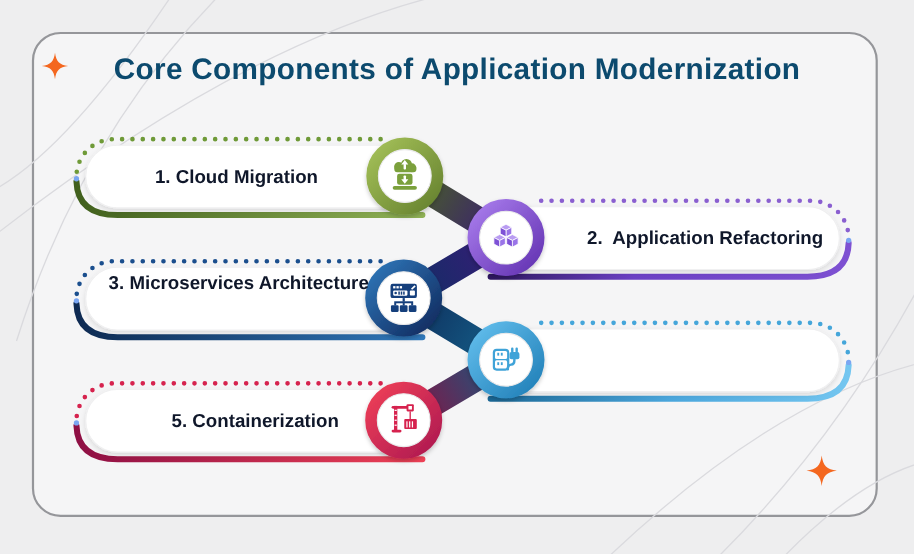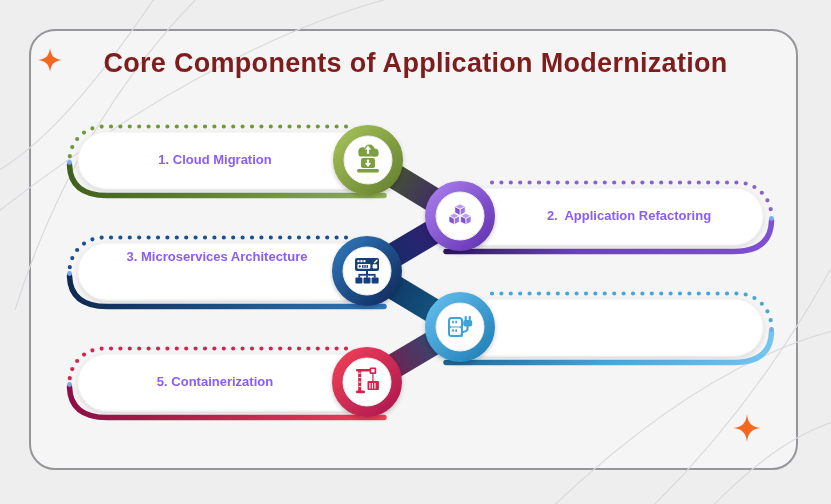--- a/index.html
+++ b/index.html
@@ -2,29 +2,29 @@
 <html><head>
 <meta charset="utf-8">
 <style>
   html,body{margin:0;padding:0;background:#eeeeef;}
   .stage{position:relative;width:831px;height:504px;background:#eeeeef;overflow:hidden;
          font-family:"Liberation Sans",sans-serif;}
   .card{position:absolute;left:29px;top:29px;width:769px;height:441px;background:#f5f5f6;
         border:2px solid #95969a;border-radius:26px;box-sizing:border-box;}
   .diagram-svg{position:absolute;left:0;top:0;width:831px;height:504px;}
   .title{position:absolute;left:30px;top:48px;width:771px;text-align:center;
-         font-size:27px;font-weight:bold;color:#7f1d1d;letter-spacing:.3px;}
+         font-size:27px;font-weight:bold;color:#0c4a6e;letter-spacing:.3px;}
   .label{position:absolute;display:flex;align-items:center;justify-content:center;
-         text-align:center;color:#8b5cf6;font-weight:bold;font-size:13px;
+         text-align:center;color:#0f172a;font-weight:bold;font-size:17px;
          line-height:1.25;white-space:pre-wrap;}
   .lbl-1{left:85px;top:134px;width:260px;height:53px;}
-  .lbl-2{left:494px;top:190px;width:270px;height:53px;}
+  .lbl-2{left:506px;top:190px;width:270px;height:53px;}
   .lbl-3{left:82px;top:231px;width:270px;height:53px;}
   .lbl-4{left:512px;top:301px;width:210px;height:53px;}
-  .lbl-5{left:85px;top:356px;width:260px;height:53px;text-align:center;}
+  .lbl-5{left:102px;top:356px;width:260px;height:53px;text-align:center;}
 </style>
 </head>
 <body>
 
 <div class="stage">
 
   <div class="card"></div>
 
   <svg class="diagram-svg" viewBox="0 0 831 504" xmlns="http://www.w3.org/2000/svg">
     <defs>

